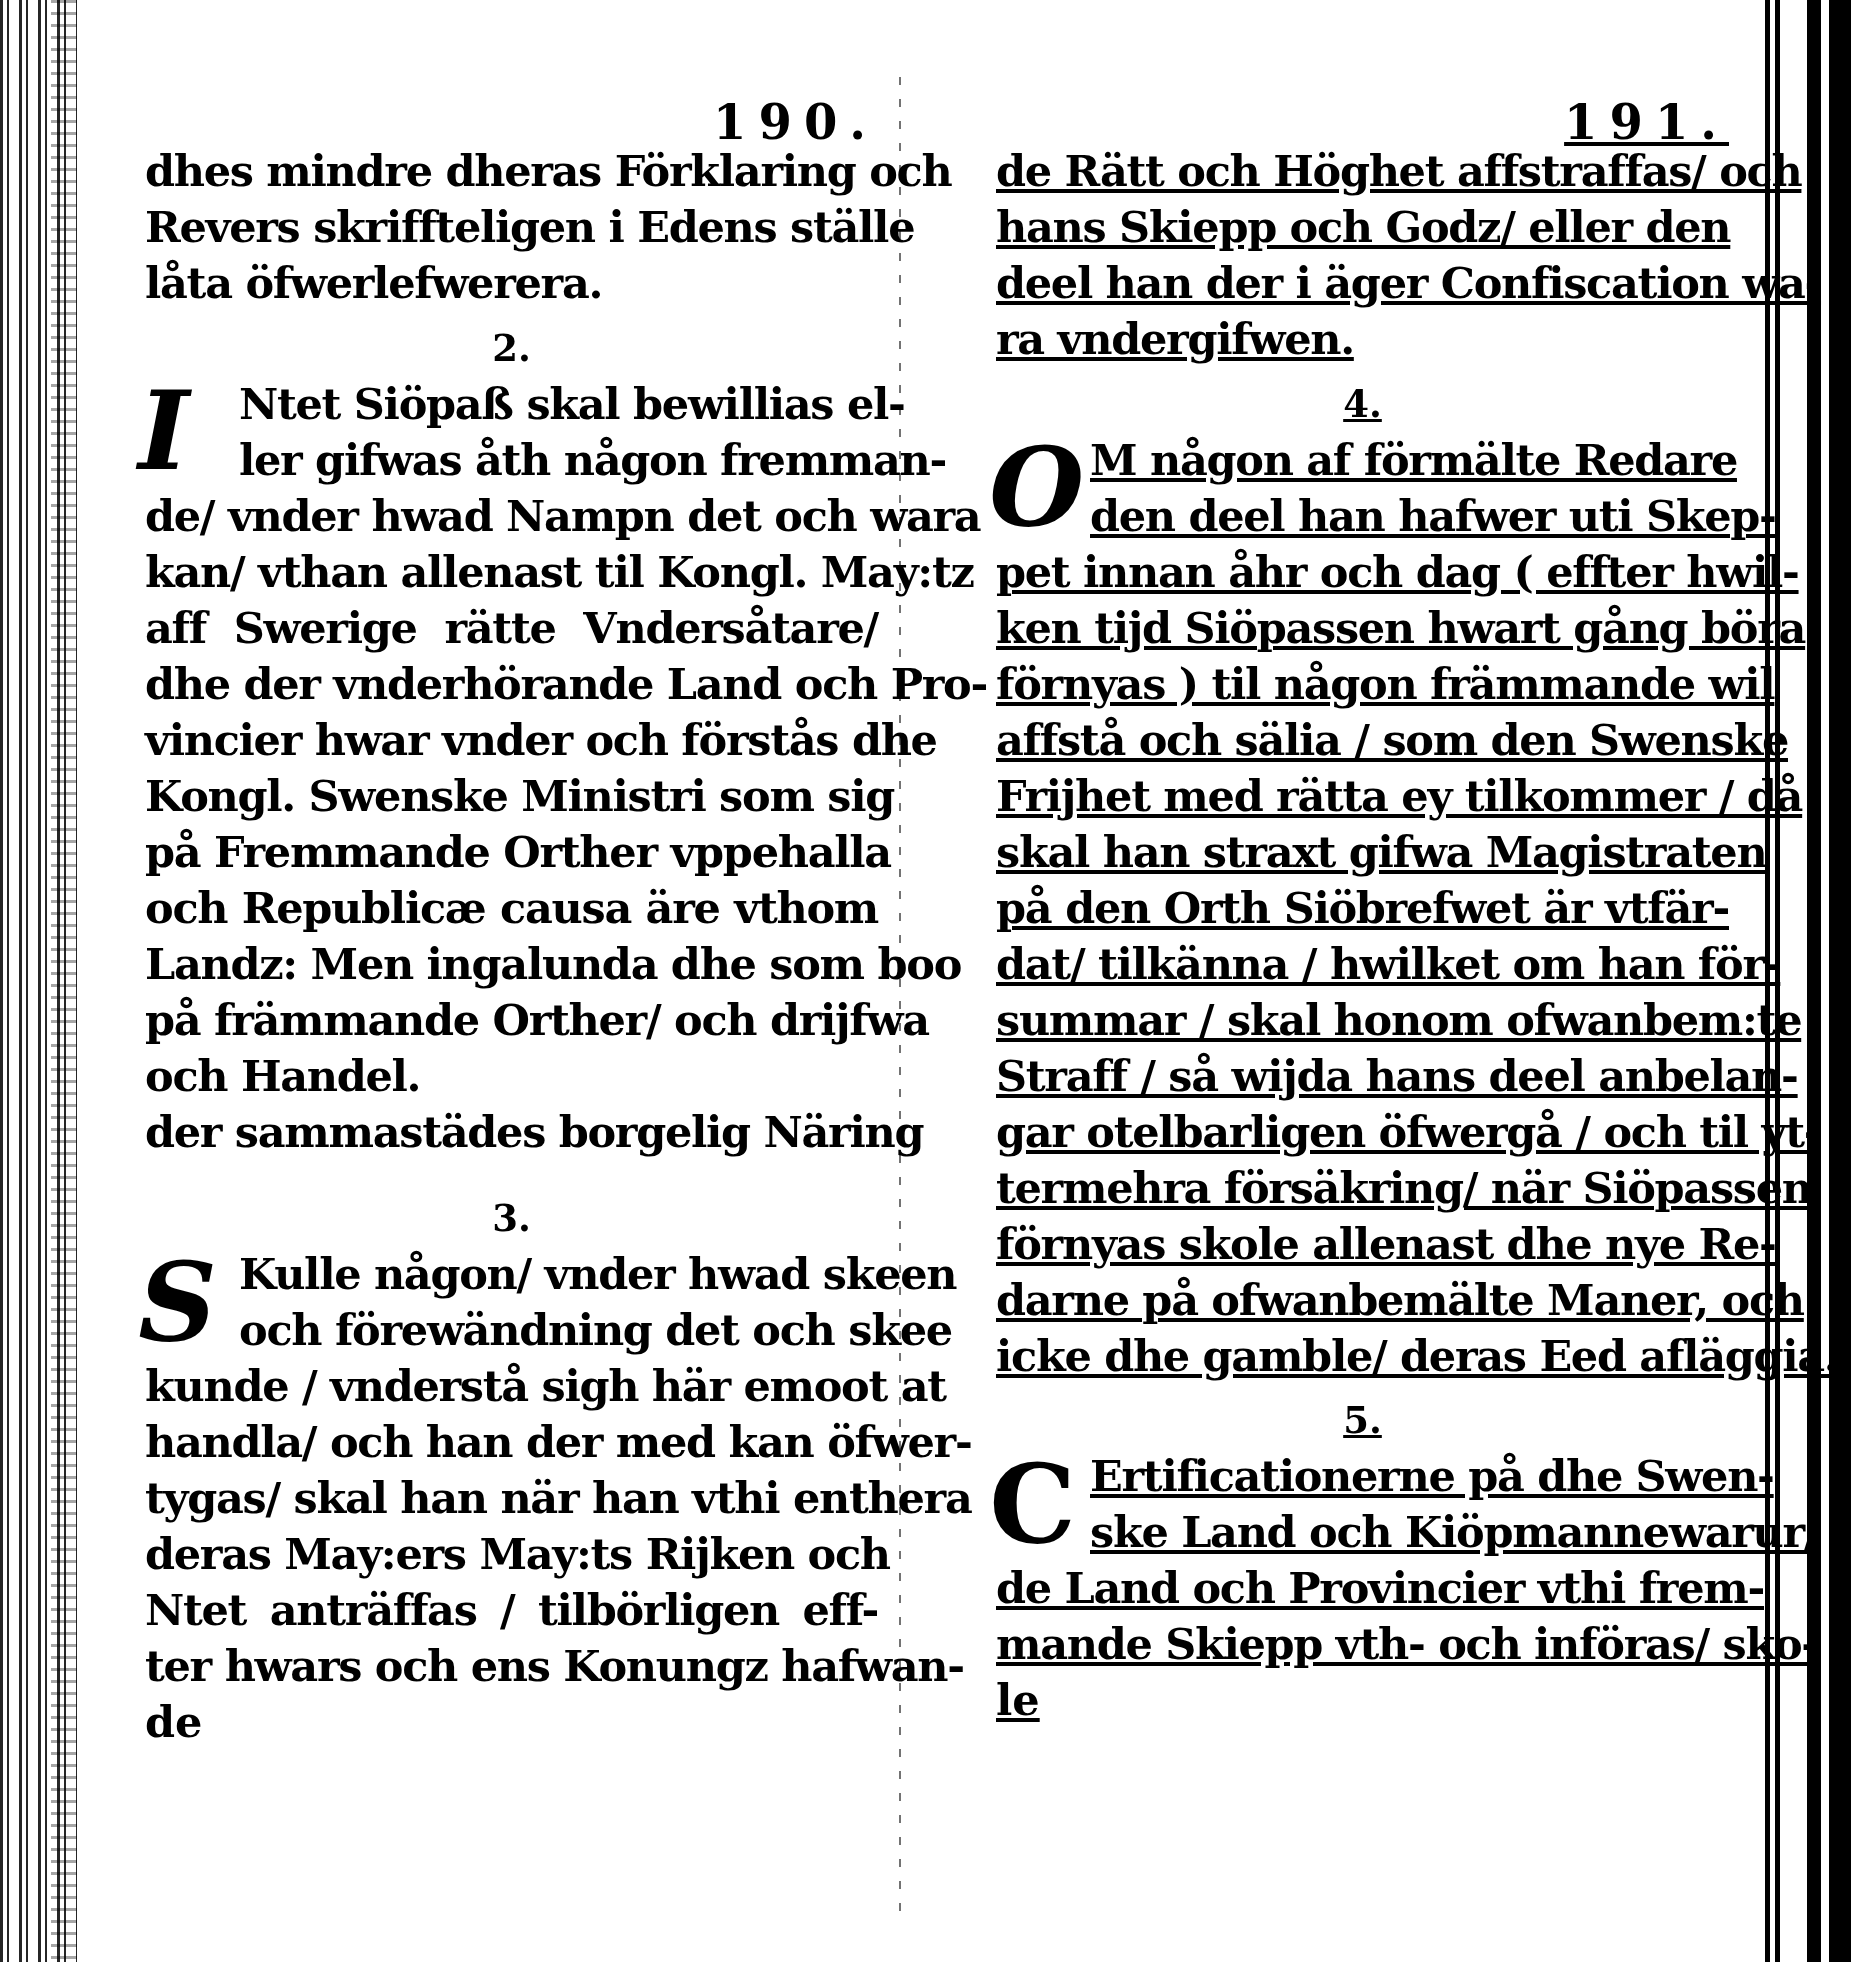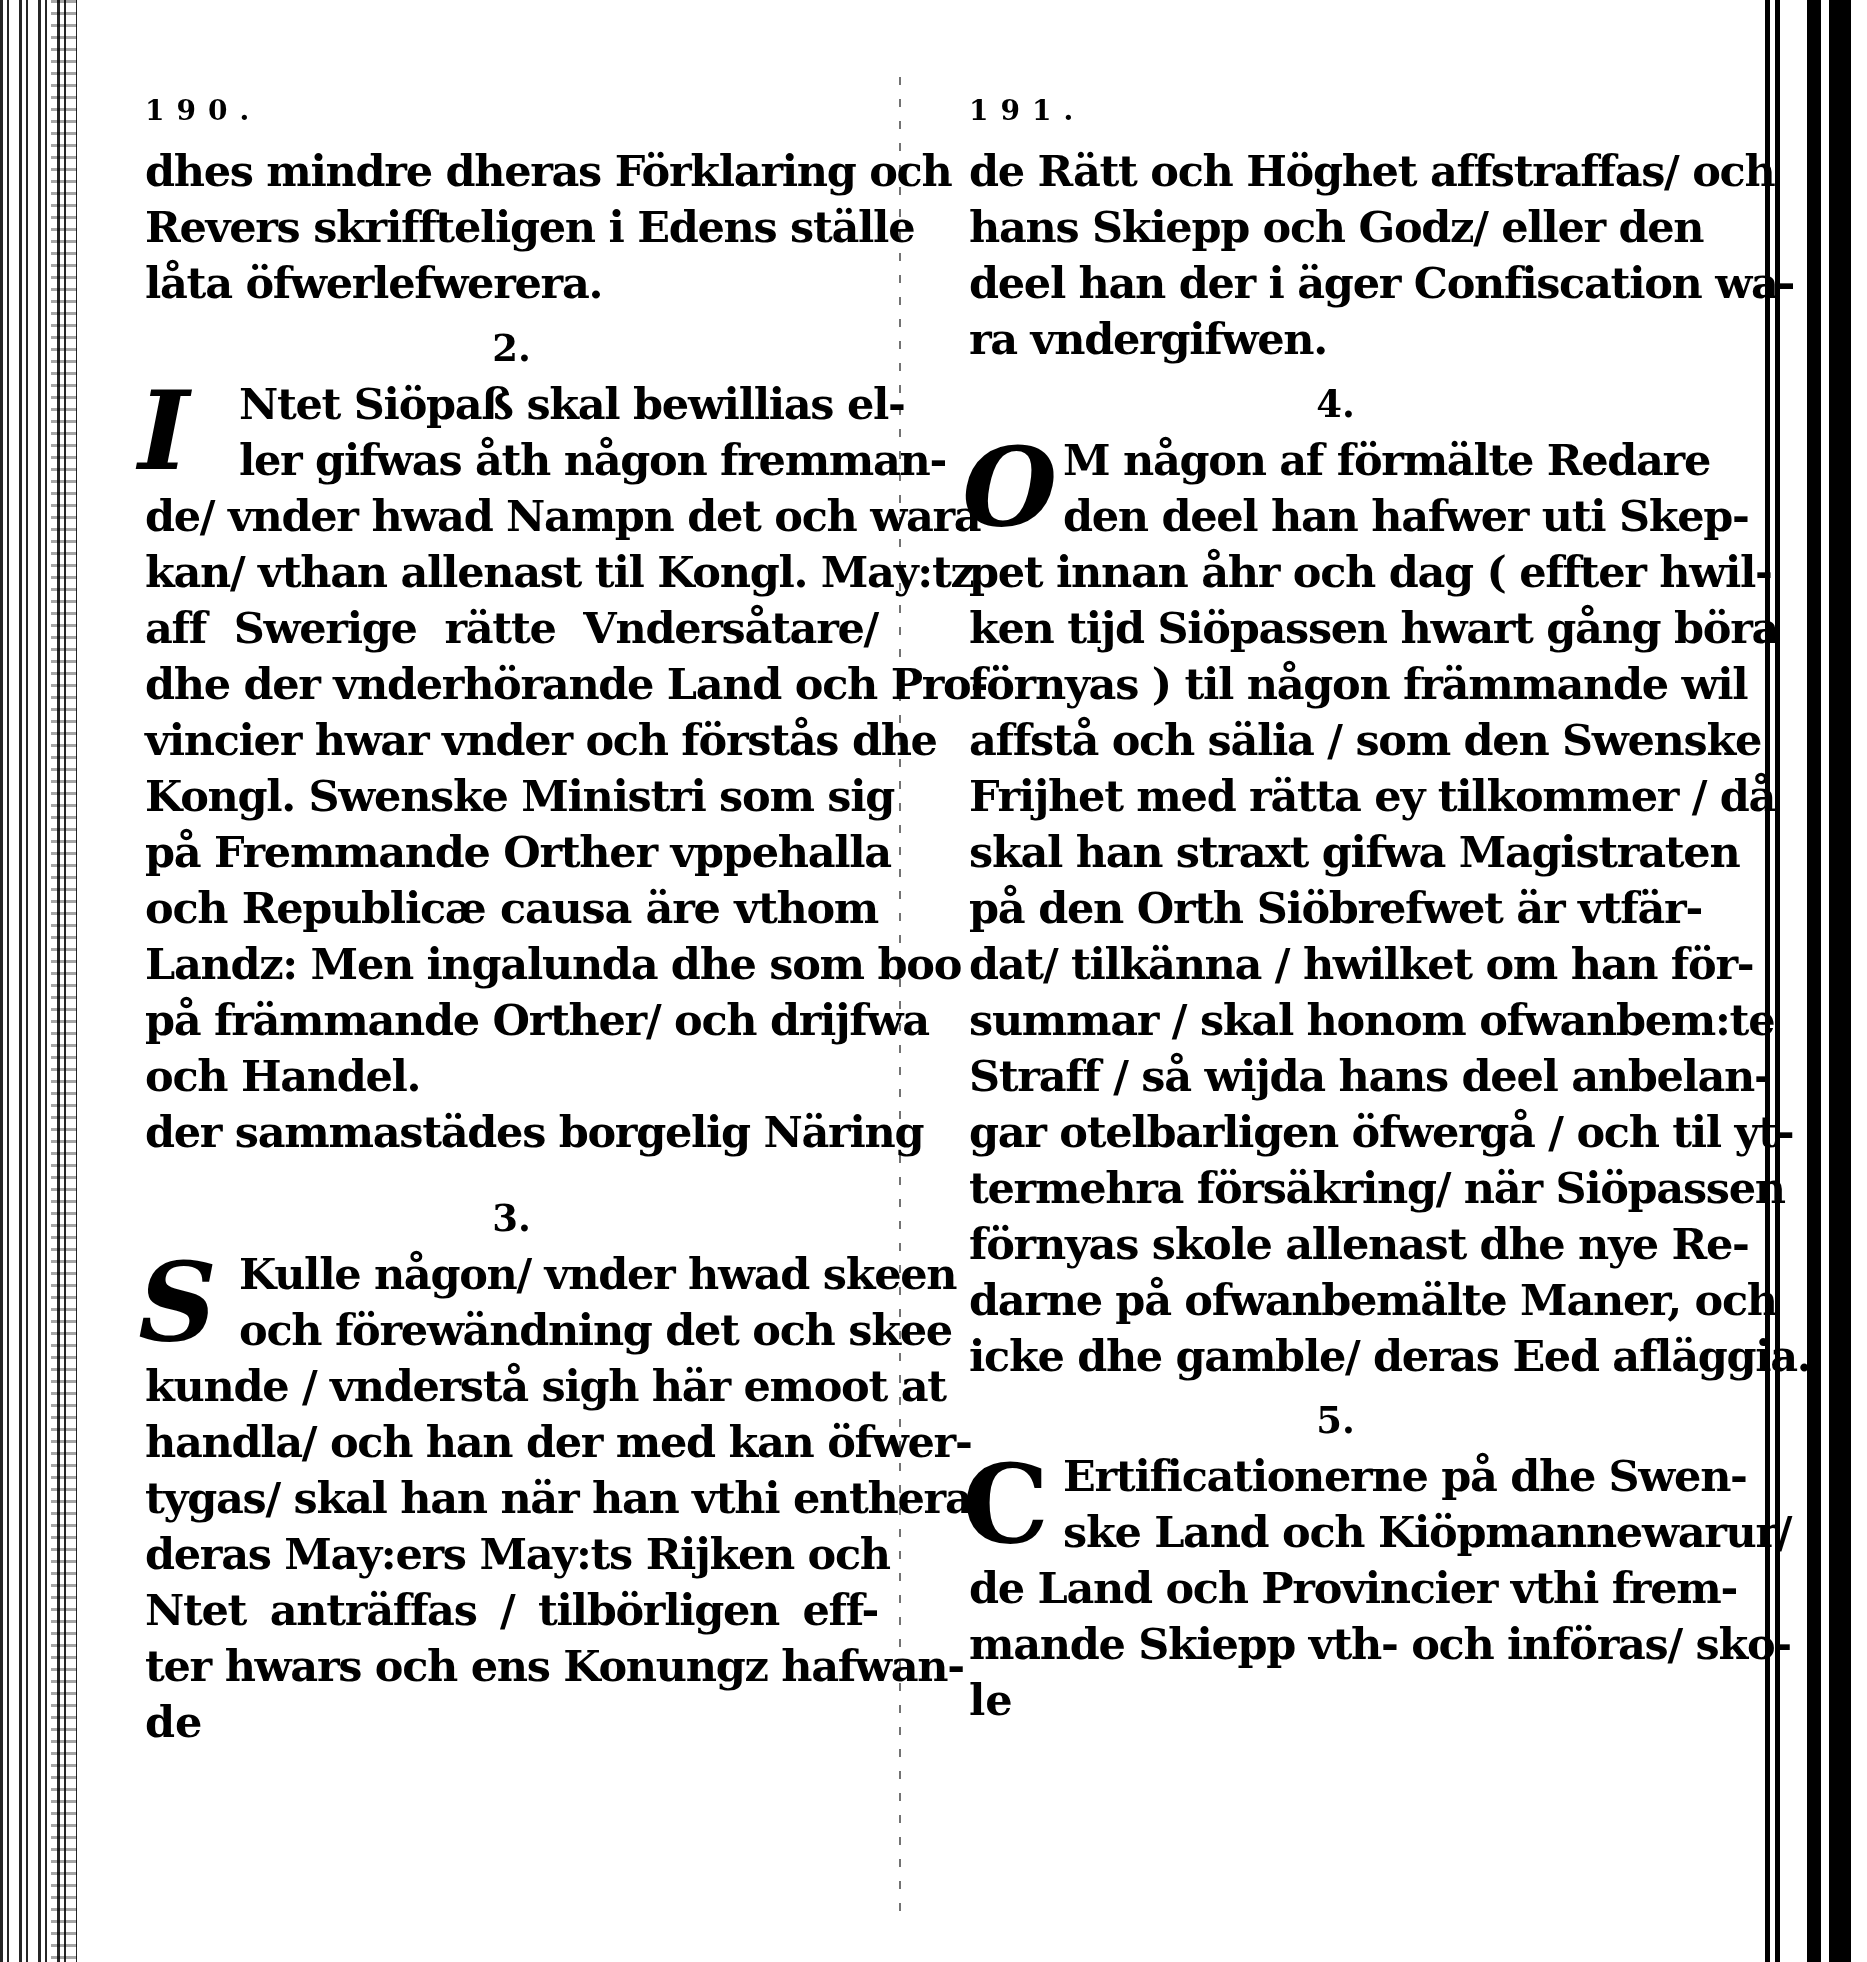--- a/index.html
+++ b/index.html
@@ -13,23 +13,23 @@
     background: repeating-linear-gradient(180deg, #000 0 2.6px, transparent 2.6px 12px);
     opacity:.35; }
   .edge-right { position:absolute; right:0; top:0; width:128px; height:1963px;
     background:
       linear-gradient(90deg, transparent 0 25.6px, #000 25.6px 31px, #fff 31px 36px, #000 36px 41px, #fff 41px 68px, #000 68px 82px, #fff 82px 90px, #000 90px 112px, #fff 112px 128px); }
   .gutter { position:absolute; left:899px; top:77px; width:1.7px; height:1840px;
     background: repeating-linear-gradient(180deg, #000 0 8.5px, transparent 8.5px 22px); opacity:.55; }
 
   .page { position:absolute; top:94px; width:733px; }
   .page.left { left:145px; }
-  .page.right { left:969px; }
+  .page.right { left:996px;text-decoration:underline; }
 
-  .folio { text-align:left; font-size:28px; letter-spacing:12px; height:49px; font-weight:bold; }
+  .folio { text-align:right; font-size:48px; letter-spacing:12px; height:49px; font-weight:bold; }
   .line { font-family:"DejaVu Serif", serif; font-weight:bold; font-size:43px;
           line-height:56px; white-space:nowrap; text-align:justify; text-align-last:justify;
           letter-spacing:-1.3px; }
   .line.last { text-align-last:left; }
   .sec-num { text-align:center; font-size:37px; font-weight:bold; height:56px; line-height:56px; margin-top:8.5px; }
   .para { position:relative; }
   .initial { position:absolute; left:-6.8px; top:1.7px; font-family:"DejaVu Serif", serif;
              font-weight:bold; font-style:italic; font-size:109px; line-height:109px; }
   .indent { padding-left:94px; }
   .catch { font-size:43px; font-weight:bold; line-height:56px; }

